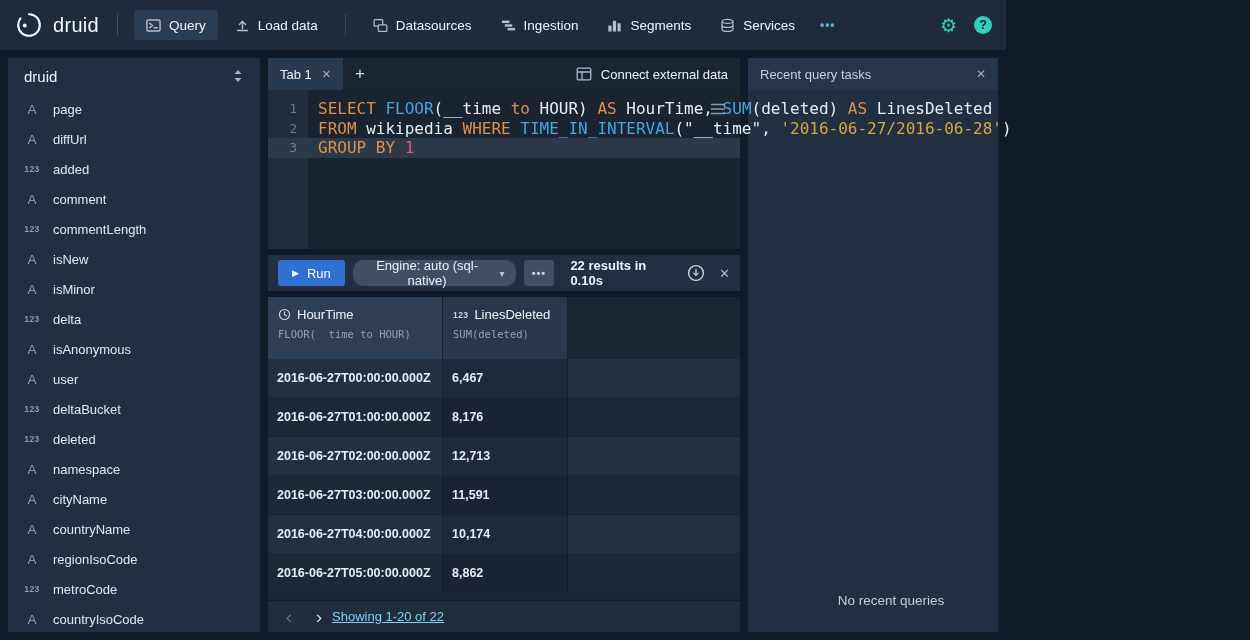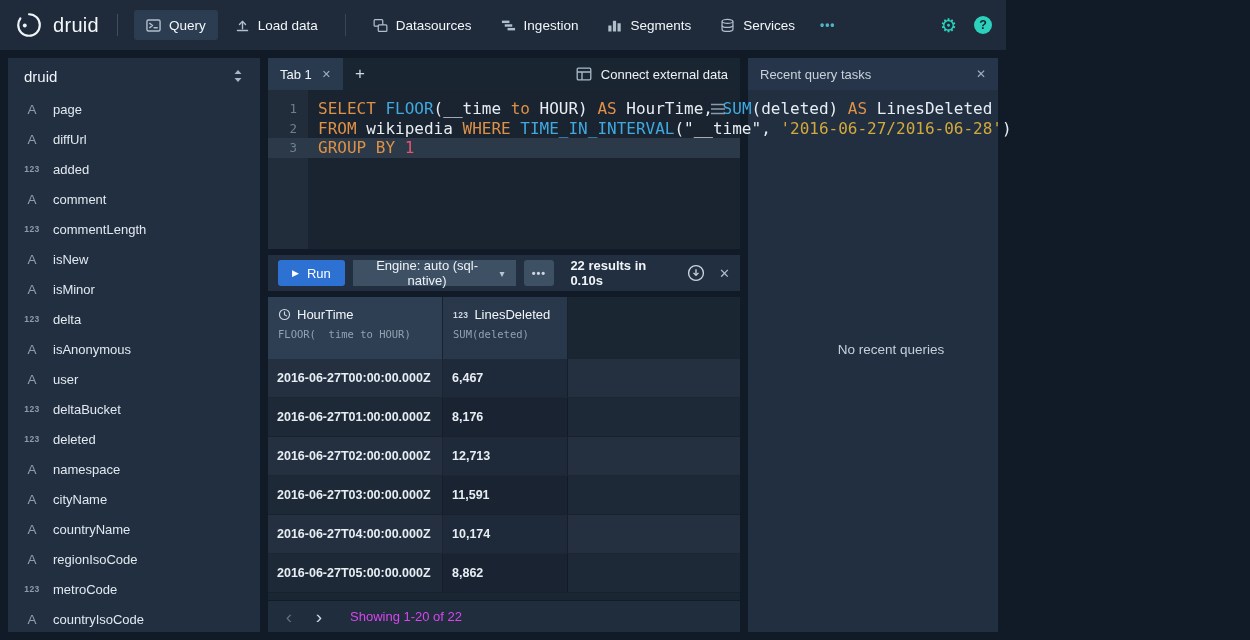--- a/index.html
+++ b/index.html
@@ -64,21 +64,21 @@
   .tk-k { color:#df9146; } .tk-f { color:#3fa9e0; } .tk-s { color:#d4a93c; }
   .tk-n { color:#e4566f; } .tk-p { color:#e7edf3; }
   .editor-menu { position:absolute; top:12px; right:14px; color:#8b9baa; cursor:pointer; display:flex; }
 
   .runbar { height:36px; flex:none; margin-top:6px; background:#212f40; display:flex;
             align-items:center; padding:0 10px; gap:8px; }
   .run-btn { height:26px; padding:0 14px; background:#2d72d2; border:none; border-radius:3px;
              color:#fff; font-size:13px; display:flex; align-items:center; gap:8px; cursor:pointer;
              font-family:inherit; }
   .play { font-size:9px; }
-  .engine-btn { height:26px; padding:0 11px; background:#3e5064; border:none; border-radius:0;
+  .engine-btn { height:26px; padding:0 11px; background:#3e5064; border:none; border-radius:10px;
                 color:#edf2f7; font-size:13px; display:flex; align-items:center; gap:9px; cursor:pointer;
                 font-family:inherit; }
   .caret { font-size:10px; color:#b9c6d2; }
   .more-btn { height:26px; width:34px; background:#3e5064; border:none; border-radius:3px;
               color:#cdd8e2; font-size:11px; letter-spacing:1px; font-weight:700; cursor:pointer; }
   .spacer { flex:1; }
   .results-info { font-size:13px; font-weight:600; color:#f0f4f8; }
   .download { color:#ccd6df; display:flex; margin-left:7px; cursor:pointer; }
   .close-results { color:#aebac6; font-size:13px; margin-left:6px; cursor:pointer; }
 
@@ -100,28 +100,28 @@
   .td.c0 { width:175px; flex:none; border-right:1px solid rgba(0,0,0,.25); }
   .td.c1 { width:125px; flex:none; background:rgba(8,16,30,.20); border-right:1px solid rgba(0,0,0,.25); }
   .td-fill { flex:1; }
 
   .pagination { height:32px; flex:none; background:#1f2d3d; border-top:1px solid #121c28;
                 display:flex; align-items:center; padding:0 8px; }
   .pg { width:26px; height:26px; display:flex; align-items:center; justify-content:center;
         font-size:19px; cursor:pointer; border-radius:3px; }
   .pg.prev { color:#5f6f7e; margin-right:4px; }
   .pg.next { color:#cfd9e2; }
-  .pg-text { margin-left:18px; font-size:13px; color:#d946ef; }
+  .pg-text { font-size:13px; color:#7dd3fc;text-decoration:underline; }
 
   
   .tasks { width:250px; background:#212f41; display:flex; flex-direction:column; }
   .tasks-header { height:32px; flex:none; background:#263549; display:flex; align-items:center;
                   padding:0 12px; font-size:13px; color:#c8d2dc; }
   .tasks-close { margin-left:auto; color:#9fb0bf; font-size:12px; cursor:pointer; }
-  .tasks-body { flex:1; display:flex; align-items:center; justify-content:center; padding-bottom:24px;padding-left:36px; }
+  .tasks-body { flex:1; display:flex; align-items:flex-end; justify-content:center; padding-bottom:24px;padding-left:36px; }
   .tasks-empty { font-size:13.5px; color:#c6d0d9; }
 </style>
 </head>
 <body>
 
 <div class="app">
 
   <header class="navbar">
     <div class="brand">
       <span style="display:flex;">

